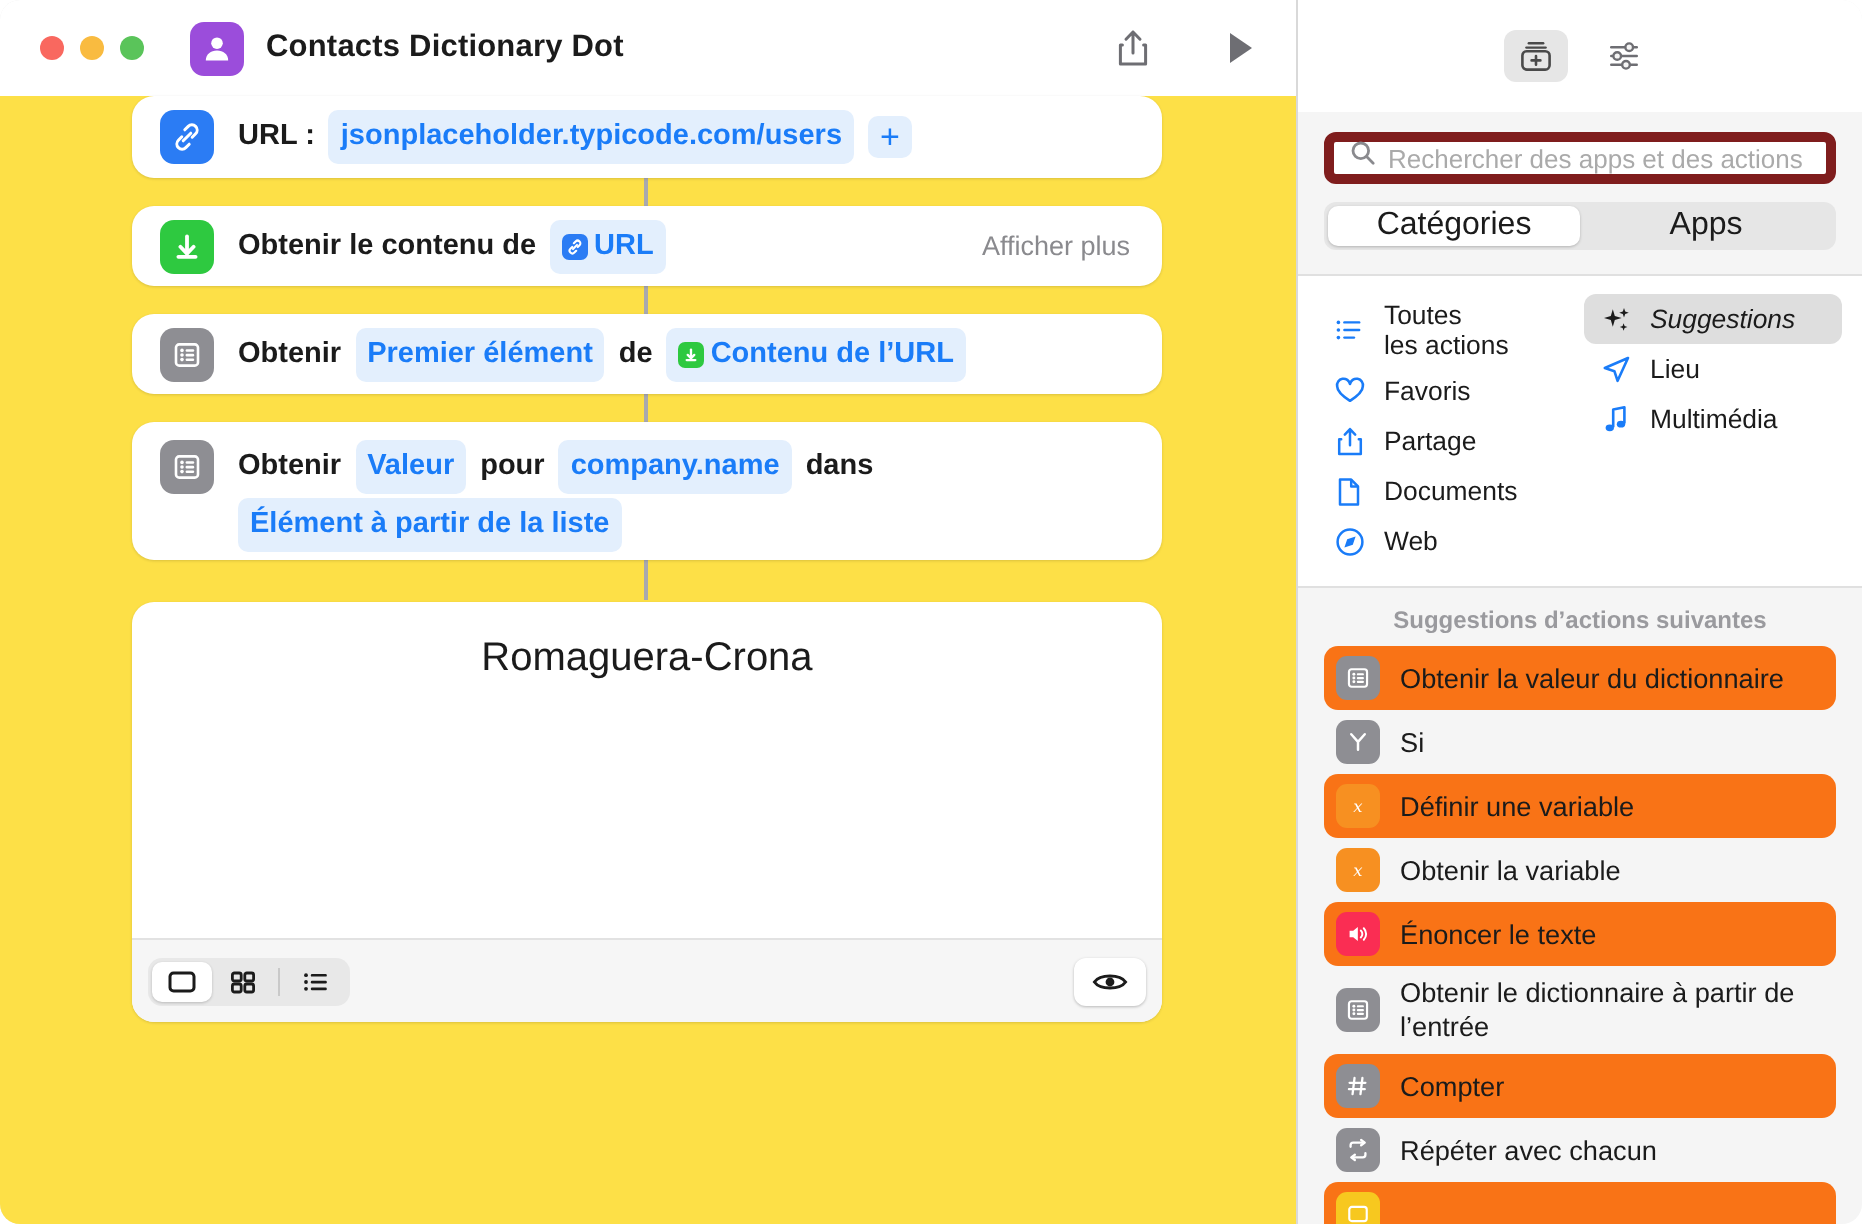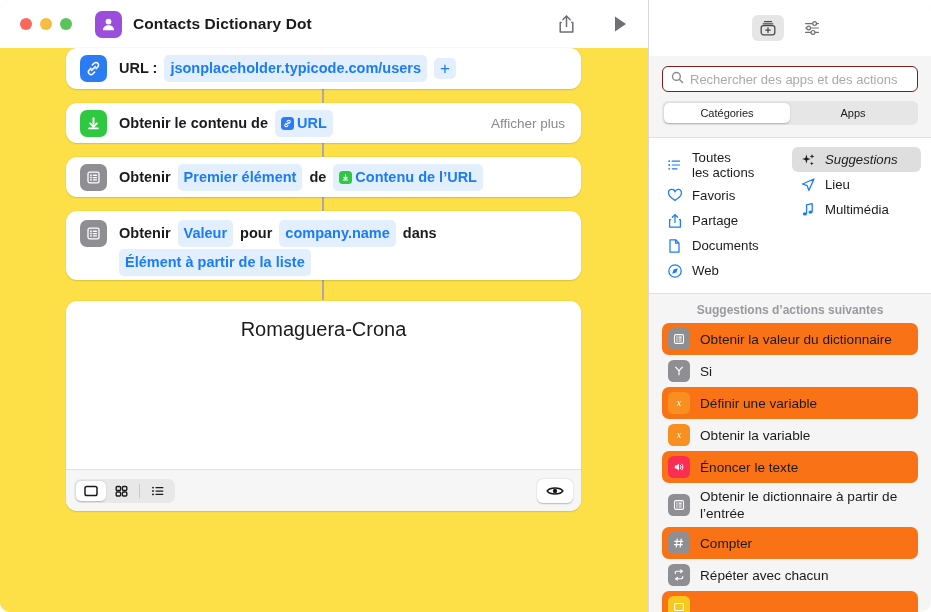--- a/index.html
+++ b/index.html
@@ -177,40 +177,40 @@
   }
   .rt-btn {
     width: 32px; height: 26px; border-radius: 6px;
     display: flex; align-items: center; justify-content: center;
   }
   .rt-btn.active { background: #e6e6e6; }
 
   #search-wrap { padding: 10px 13px 0 13px; }
   #search-box {
     height: 26px; background: #ffffff;
-    border: 1px solid #7f1d1d; border-radius: 6px;
+    border: 5px solid #7f1d1d; border-radius: 6px;
     display: flex; align-items: center; padding: 0 8px;
   }
   #search-input {
     border: none; outline: none; background: transparent;
     font-family: "Liberation Sans", sans-serif;
     font-size: 13px; color: #1b1b1b;
     margin-left: 6px; width: 215px;
   }
   #search-input::placeholder { color: #aaaaaa; }
 
   #tabs {
     margin: 9px 13px 0 13px;
     height: 24px;
     background: #e6e6e6; border-radius: 6px;
     display: flex; padding: 2px;
   }
   .tab {
     flex: 1; display: flex; align-items: center; justify-content: center;
-    font-size: 11px; color: #1b1b1b; border-radius: 5px;
+    font-size: 16px; color: #1b1b1b; border-radius: 5px;
   }
   .tab.active { background: #ffffff; box-shadow: 0 0.5px 1.5px rgba(0,0,0,0.22); }
 
   #cat-panel {
     margin: 12px 0 0 0;
     background: #ffffff;
     border-top: 1px solid #e0e0e0;
     border-bottom: 1px solid #e0e0e0;
     padding: 9px 10px 10px 10px;
     display: grid;

